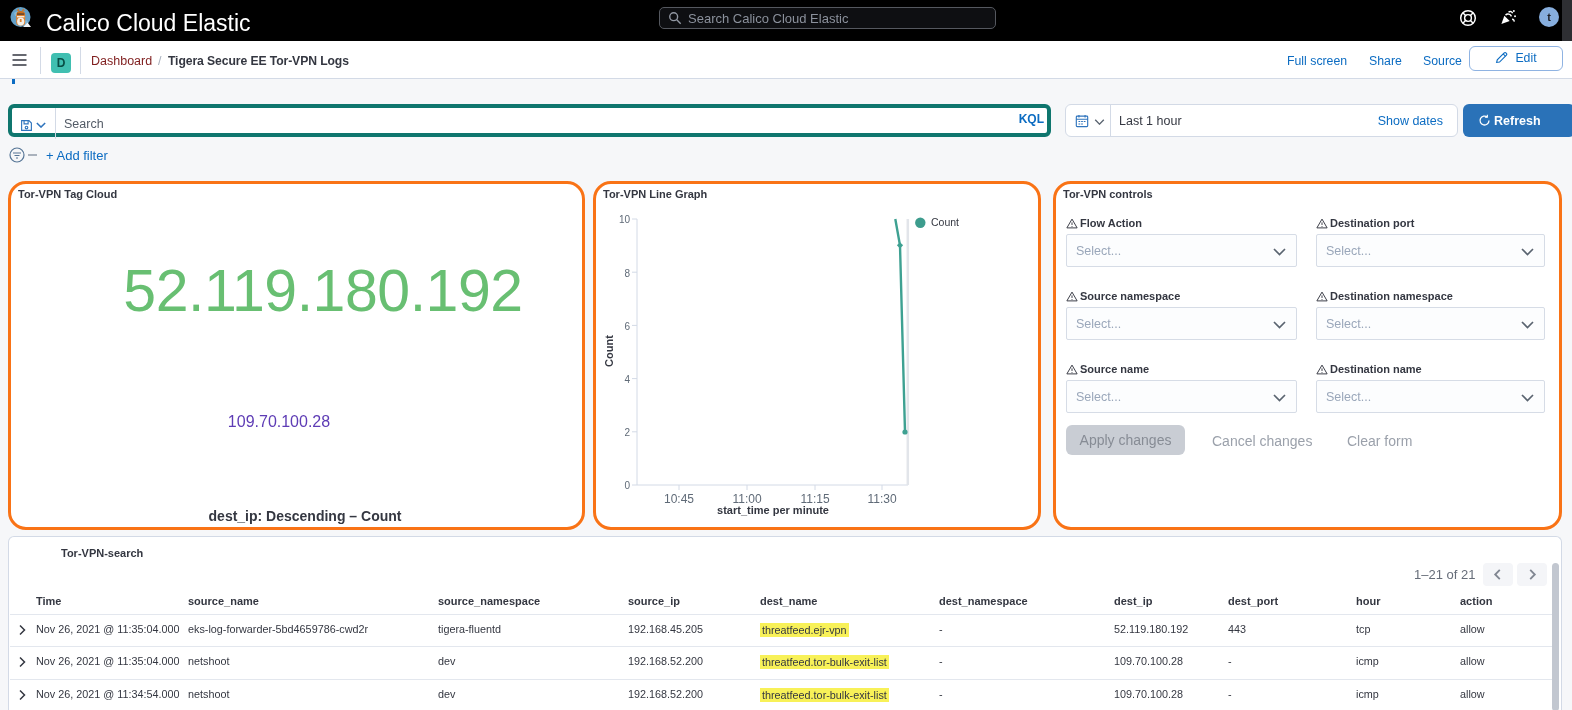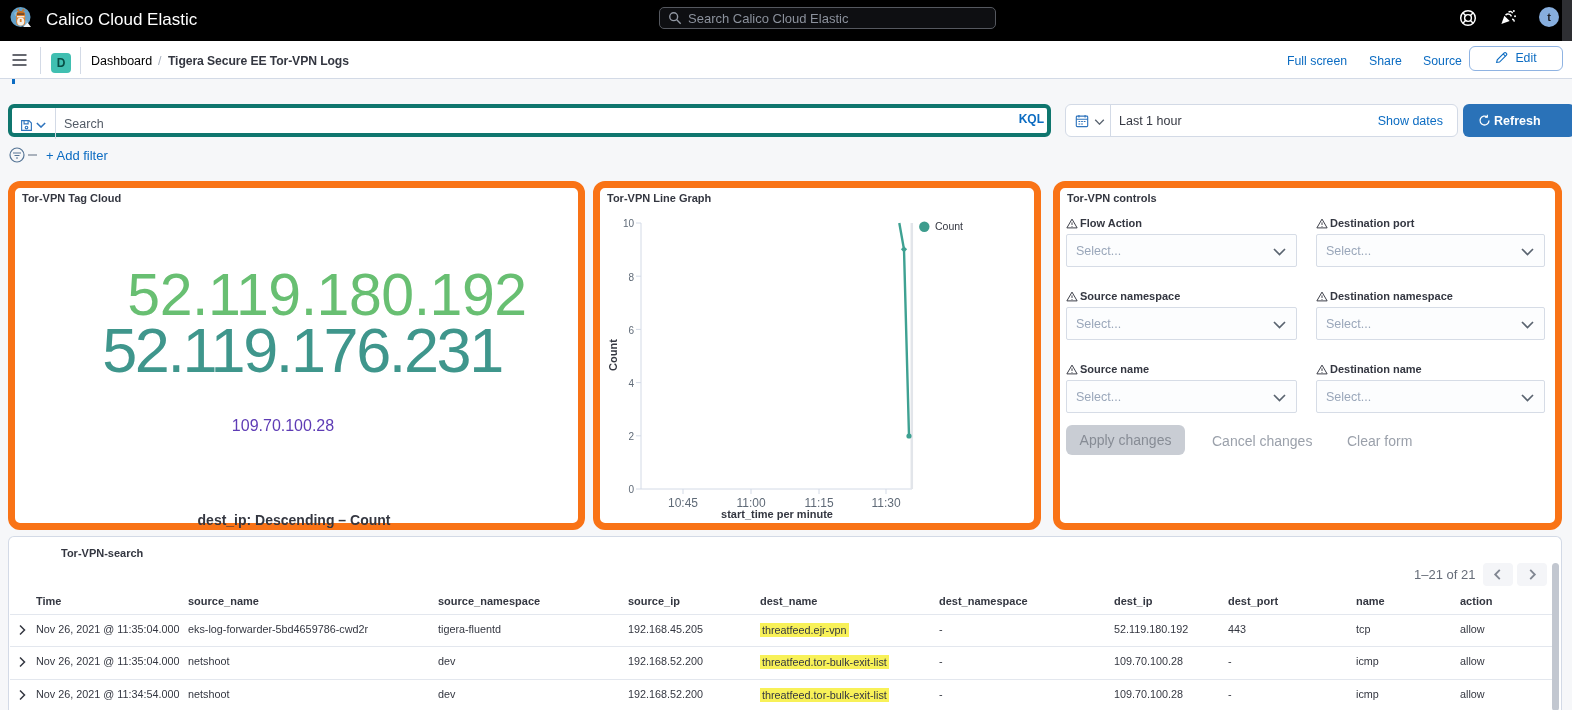--- a/index.html
+++ b/index.html
@@ -1,58 +1,58 @@
 <!DOCTYPE html>
 <html><head>
 <meta charset="utf-8">
 <style>
 * { margin:0; padding:0; box-sizing:border-box; }
 html,body { width:1572px; height:710px; overflow:hidden; }
 body { position:relative; font-family:"Liberation Sans", sans-serif; background:#f6f7f9; color:#343741; }
 .abs { position:absolute; }
 
 #hdr { position:absolute; left:0; top:0; width:1572px; height:41px; background:#000; }
-#hdr .title { position:absolute; left:46px; top:10px; color:#fff; font-size:17px; font-weight:500; letter-spacing:0; }
+#hdr .title { position:absolute; left:46px; top:10px; color:#fff; font-size:23px; font-weight:500; letter-spacing:0; }
 #hsearch { position:absolute; left:659px; top:7px; width:337px; height:22px; background:#0e0f12; border:1px solid #55585f; border-radius:5px; }
 #hsearch .ph { position:absolute; left:28px; top:3px; font-size:13px; color:#8b919c; }
 
 #crumb { position:absolute; left:0; top:41px; width:1572px; height:38px; background:#fff; border-bottom:1px solid #d3dae6; }
 .vdiv { position:absolute; top:6px; width:1px; height:27px; background:#d3dae6; }
 #dbadge { position:absolute; left:51px; top:12px; width:20px; height:20px; background:#40bfb1; border-radius:4px; color:#084e46; font-size:12px; font-weight:700; text-align:center; line-height:20px; }
-.bc1 { position:absolute; left:91px; top:13px; font-size:12.5px; color:#000000; }
+.bc1 { position:absolute; left:91px; top:13px; font-size:12.5px; color:#7f1d1d; }
 .bcsep { position:absolute; left:158px; top:13px; font-size:12.5px; color:#a8b0bd; }
 .bc2 { position:absolute; left:168px; top:13px; font-size:12.2px; font-weight:700; color:#343741; letter-spacing:-0.1px; }
 .toplink { position:absolute; top:13px; font-size:12.3px; font-weight:500; color:#0c6cc2; }
 #editbtn { position:absolute; left:1469px; top:5px; width:94px; height:25px; border:1px solid #8fb3e2; border-radius:6px; color:#0c6cc2; font-size:12.3px; font-weight:500; text-align:center; line-height:23px; }
 #bluetick { position:absolute; left:12px; top:79px; width:3px; height:5px; background:#0c6cc2; }
 
 #qbar { position:absolute; left:8px; top:104px; width:1043px; height:33px; background:#fff; border:4px solid #0f766e; border-radius:6px; }
 #qbar .seg { position:absolute; left:0; top:0; width:44px; height:31px; border-right:1px solid #d3dae6; }
 #qbar .ph { position:absolute; left:52px; top:9px; font-size:12.5px; color:#535b66; }
 #qbar .kql { position:absolute; right:3px; top:4px; font-size:12px; font-weight:700; color:#0c6cc2;text-align:center; }
 #dbar { position:absolute; left:1065px; top:104px; width:393px; height:33px; background:#fff; border:1px solid #d3dae6; border-radius:6px; }
 #dbar .seg { position:absolute; left:0; top:0; width:45px; height:31px; border-right:1px solid #d3dae6; }
 #dbar .val { position:absolute; left:53px; top:9px; font-size:12.5px; color:#343741; }
 #dbar .show { position:absolute; right:14px; top:9px; font-size:12.5px; font-weight:400; color:#0c6cc2; }
 #refresh { position:absolute; left:1463px; top:104px; width:112px; height:33px; background:#2a72b8; border-radius:6px; color:#fff; font-size:12.5px; font-weight:700; }
 #refresh span { position:absolute; left:31px; top:10px; }
 
 #addfilter { position:absolute; left:46px; top:148px; font-size:13px; color:#0c6cc2; }
 
-.panel { position:absolute; background:#fff; border:7px solid #f97316; border-radius:12px;padding-left:40px; }
+.panel { position:absolute; background:#fff; border:3px solid #f97316; border-radius:18px;padding-left:40px; }
 .ptitle { position:absolute; left:7px; top:4px; font-size:11px; font-weight:700; color:#343741; }
 #p1 { left:8px; top:181px; width:577px; height:349px; }
 #p2 { left:593px; top:181px; width:448px; height:349px; }
 #p3 { left:1053px; top:181px; width:509px; height:349px; }
 .tagline { position:absolute; line-height:1; white-space:nowrap; transform:translateX(-50%); font-weight:400; }
 #tc1 { left:312px; top:78px; font-size:59px; letter-spacing:-0.45px; color:#68bf72; }
 #tc2 { left:287px; top:131px; font-size:63px; letter-spacing:-2.4px; color:#3f968c; }
 #tc3 { left:284px; top:190px; font-size:40px; letter-spacing:0.3px; color:#6782e2; }
 #tc4 { left:268px; top:230px; font-size:16px; color:#5e3cb5; }
-#tclabel { position:absolute; left:279px; top:325px; transform:translateX(-50%); font-size:14px; font-weight:700; color:#343741; white-space:nowrap; line-height:1; }
+#tclabel { position:absolute; left:294px; top:325px; transform:translateX(-50%); font-size:14px; font-weight:700; color:#343741; white-space:nowrap; line-height:1; }
 
 .ctlabel { position:absolute; font-size:11px; font-weight:700; color:#343741; }
 .ctfield { position:absolute; height:33px; background:#fcfdfe; border:1px solid #d6dce6; border-radius:2px; }
 .ctfield .sel { position:absolute; left:9px; top:9px; font-size:12.5px; color:#9aa7ba; }
 .ctfield svg { position:absolute; right:10px; top:13px; }
 #applybtn { position:absolute; left:1066px; top:425px; width:119px; height:30px; background:#c9cdd4; border-radius:6px; color:#878c95; font-size:14px; font-weight:500; text-align:center; line-height:30px; }
 .ghostbtn { position:absolute; top:433px; font-size:14px; font-weight:500; color:#9ba1ab; }
 
 #tpanel { position:absolute; left:8px; top:536px; width:1554px; height:180px; background:#fff; border:1px solid #d3dae6; border-radius:6px 6px 0 0; border-bottom:none; }
 #tpanel .ptitle { left:10px; top:10px;margin-left:42px; }
@@ -171,21 +171,20 @@
 <svg class="abs" style="left:9px;top:147px" width="16" height="16" viewBox="0 0 16 16" fill="none" stroke="#567596" stroke-width="1.2">
   <circle cx="8" cy="8" r="7"></circle>
   <path d="M4 6 H12 M5.5 8.5 H10.5 M7 11 H9"></path>
 </svg>
 <div class="abs" style="left:28px;top:154px;width:9px;height:2px;background:#aab2bd"></div>
 <span id="addfilter">+ Add filter</span>
 
 <div class="panel" id="p1">
   <span class="ptitle">Tor-VPN Tag Cloud</span>
   <div class="tagline" id="tc1">52.119.180.192</div>
-  <div class="tagline" id="tc2">52.119.176.231</div>
   <div class="tagline" id="tc4">109.70.100.28</div>
   <div id="tclabel">dest_ip: Descending – Count</div>
 </div>
 
 <div class="panel" id="p2">
   <span class="ptitle">Tor-VPN Line Graph</span>
   <svg class="abs" style="left:0;top:0" width="446" height="347" viewBox="0 0 446 347">
 
     <line x1="41" y1="35" x2="41" y2="301" stroke="#d3dae6" stroke-width="1"></line>
     <line x1="41" y1="301" x2="312" y2="301" stroke="#d3dae6" stroke-width="1"></line>
@@ -322,21 +321,21 @@
   </div>
   <div id="thead" class="thead" style="position:absolute;left:0;top:58px;width:100%">
       <span style="left:27px">Time</span>
       <span style="left:179px">source_name</span>
       <span style="left:429px">source_namespace</span>
       <span style="left:619px">source_ip</span>
       <span style="left:751px">dest_name</span>
       <span style="left:930px">dest_namespace</span>
       <span style="left:1105px">dest_ip</span>
       <span style="left:1219px">dest_port</span>
-      <span style="left:1347px">name</span>
+      <span style="left:1347px">hour</span>
       <span style="left:1451px">action</span>
     </div>
   <div class="rowline" style="top:77px"></div>
   <div class="rowline" style="top:109px"></div>
   <div class="rowline" style="top:142px"></div>
   <div id="rows">
       <div class="trow" style="position:absolute;left:0;top:86px;width:100%">
         <span class="rchev" style="top:1px"><svg width="8" height="12" viewBox="0 0 8 12" fill="none" stroke="#343741" stroke-width="1.5">
             <path d="M2 1.5 L6.5 6 L2 10.5"></path>
           </svg></span>

